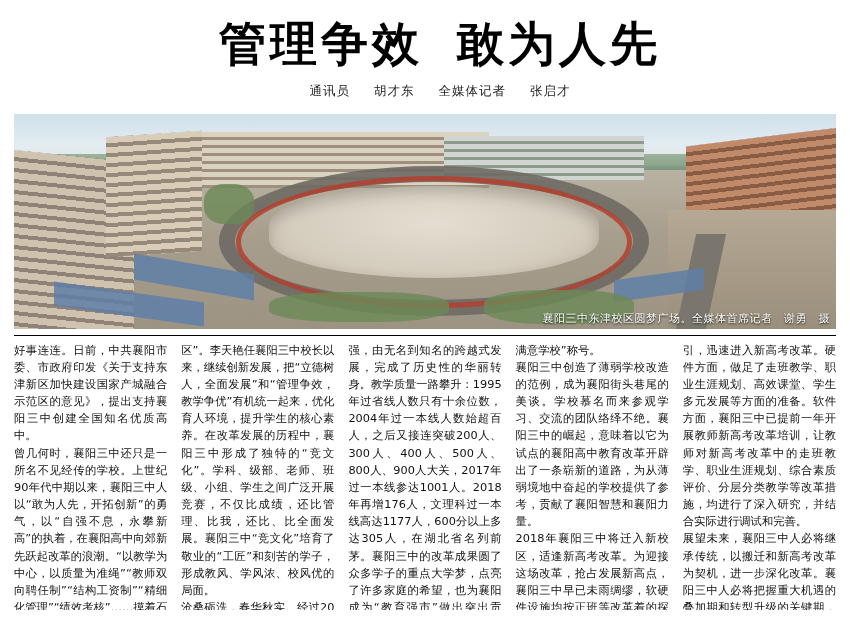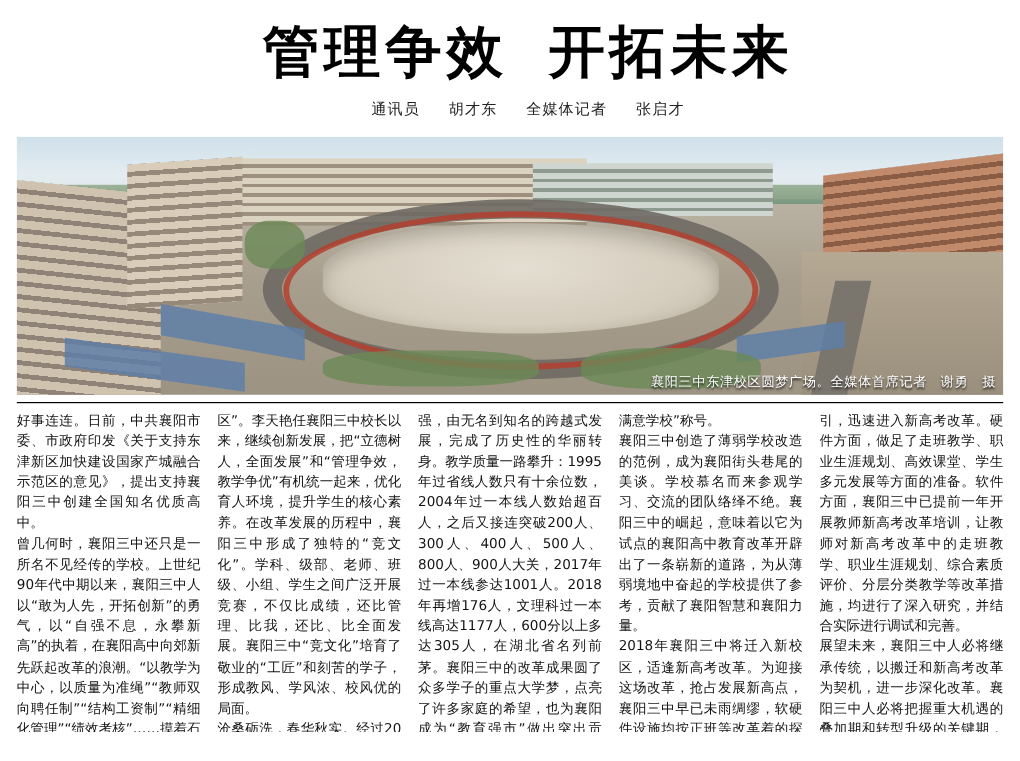--- a/index.html
+++ b/index.html
@@ -255,21 +255,21 @@
     white-space: pre-wrap;
   }
 </style>
 </head>
 <body>
 
 <div class="page">
 
   <div class="masthead">
     <h1 class="headline">
-      <span>管理争效</span><span class="gap"></span><span>开拓未来</span>
+      <span>管理争效</span><span class="gap"></span><span>敢为人先</span>
     </h1>
     <div class="byline">
       <span>通讯员</span><span>胡才东</span><span>全媒体记者</span><span>张启才</span>
     </div>
   </div>
 
   <div class="photo-wrap">
     <div class="photo">
       <div class="sky"></div>
       <div class="treeline"></div>

